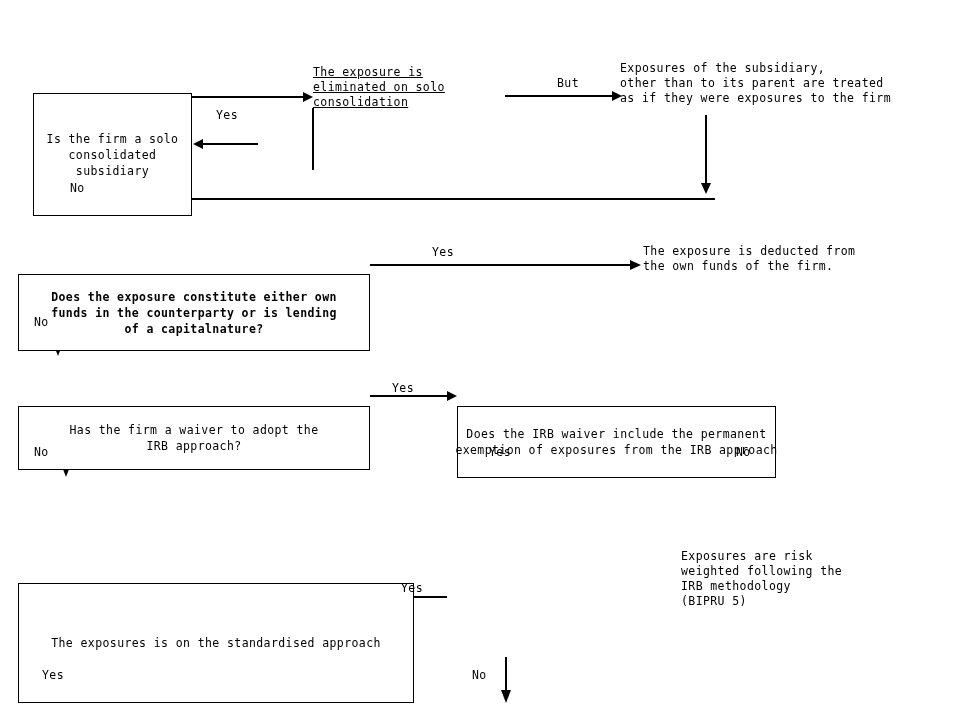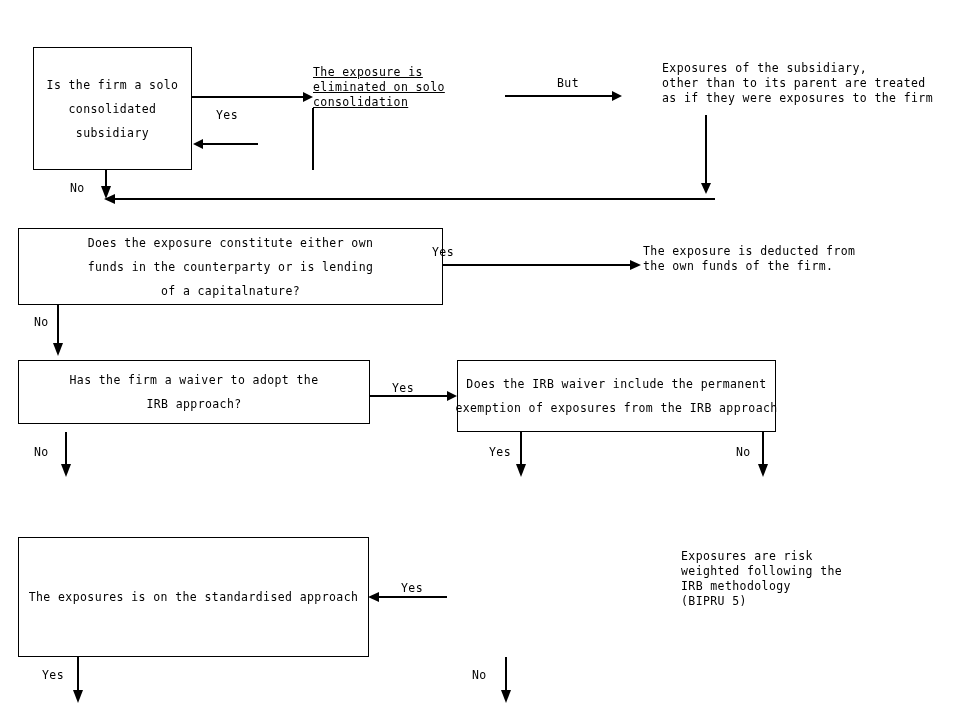--- a/index.html
+++ b/index.html
@@ -20,23 +20,24 @@
   .node {
     position: absolute;
     box-sizing: border-box;
     border: 1px solid #000000;
     background: #ffffff;
     display: flex;
     align-items: center;
     justify-content: center;
     text-align: center;
     font-size: 11.5px;
-    line-height: 24px;
+    line-height: 16px;
     letter-spacing: 0.4px;
     white-space: pre;
+    margin-top: 46px;
   }
   .node.left-align {
     justify-content: flex-start;
     text-align: left;
     padding-left: 9px;
   }
   .freetext {
     position: absolute;
     font-size: 11.5px;
     line-height: 15px;
@@ -156,38 +157,38 @@
       <line x1="506" y1="657" x2="506" y2="692"></line>
       <polygon points="501,690 511,690 506,703"></polygon>
     </g>
 
   </svg>
 
   <div class="node" style="left:33px; top:47px; width:159px; height:123px;">Is the firm a solo
 consolidated
 subsidiary</div>
 
-  <div class="node" style="left:18px; top:228px; width:425px; height:77px;">Does the exposure constitute either own
+  <div class="node" style="left:18px; top:228px; width:352px; height:77px;font-weight:bold;">Does the exposure constitute either own
 funds in the counterparty or is lending
 of a capitalnature?</div>
 
   <div class="node" style="left:18px; top:360px; width:352px; height:64px;">Has the firm a waiver to adopt the
 IRB approach?</div>
 
   <div class="node" style="left:457px; top:360px; width:319px; height:72px;">Does the IRB waiver include the permanent
 exemption of exposures from the IRB approach</div>
 
-  <div class="node" style="left:18px; top:537px; width:351px; height:120px;">The exposures is on the standardised approach</div>
+  <div class="node" style="left:18px; top:537px; width:396px; height:120px;">The exposures is on the standardised approach</div>
 
 
   <div class="freetext" style="left:313px; top:65px;text-decoration:underline;">The exposure is
 eliminated on solo
 consolidation</div>
 
-  <div class="freetext" style="left:662px; top:61px;">Exposures of the subsidiary,
+  <div class="freetext" style="left:620px; top:61px;">Exposures of the subsidiary,
 other than to its parent are treated
 as if they were exposures to the firm</div>
 
   <div class="freetext" style="left:643px; top:244px;">The exposure is deducted from
 the own funds of the firm.</div>
 
   <div class="freetext" style="left:681px; top:549px;">Exposures are risk
 weighted following the
 IRB methodology
 (BIPRU 5)</div>

